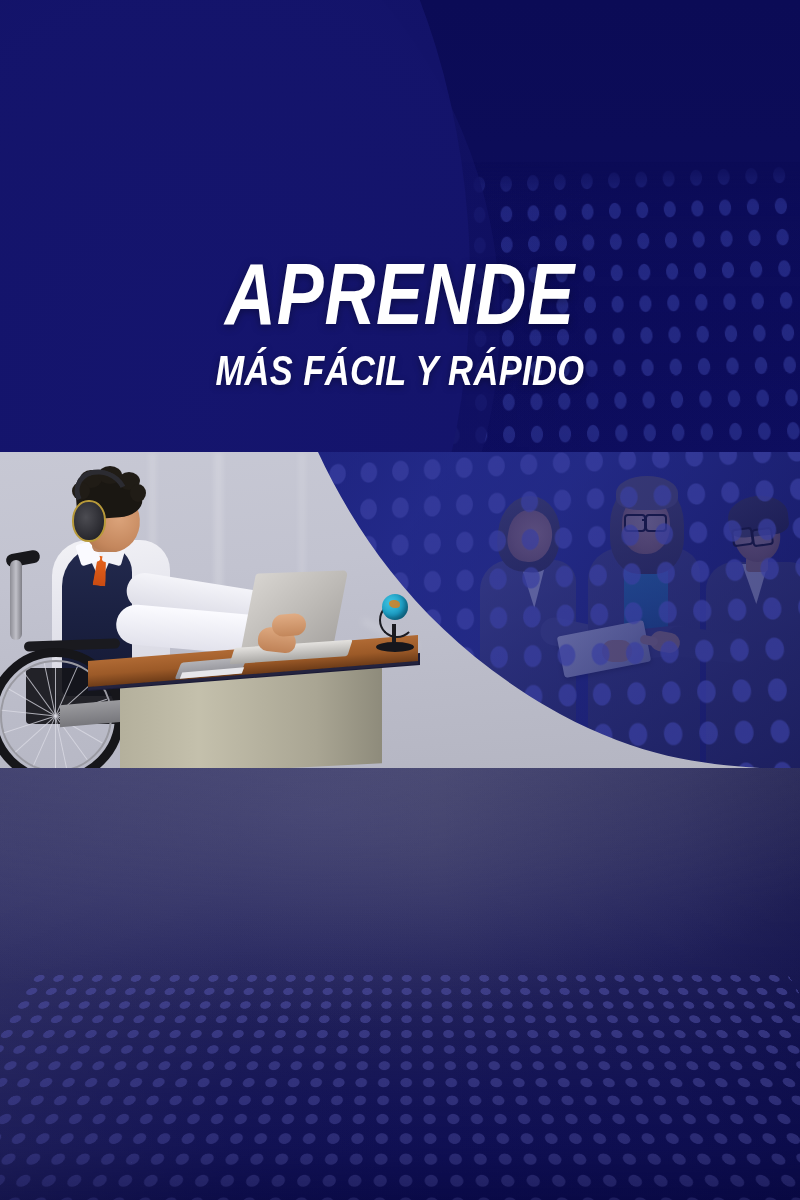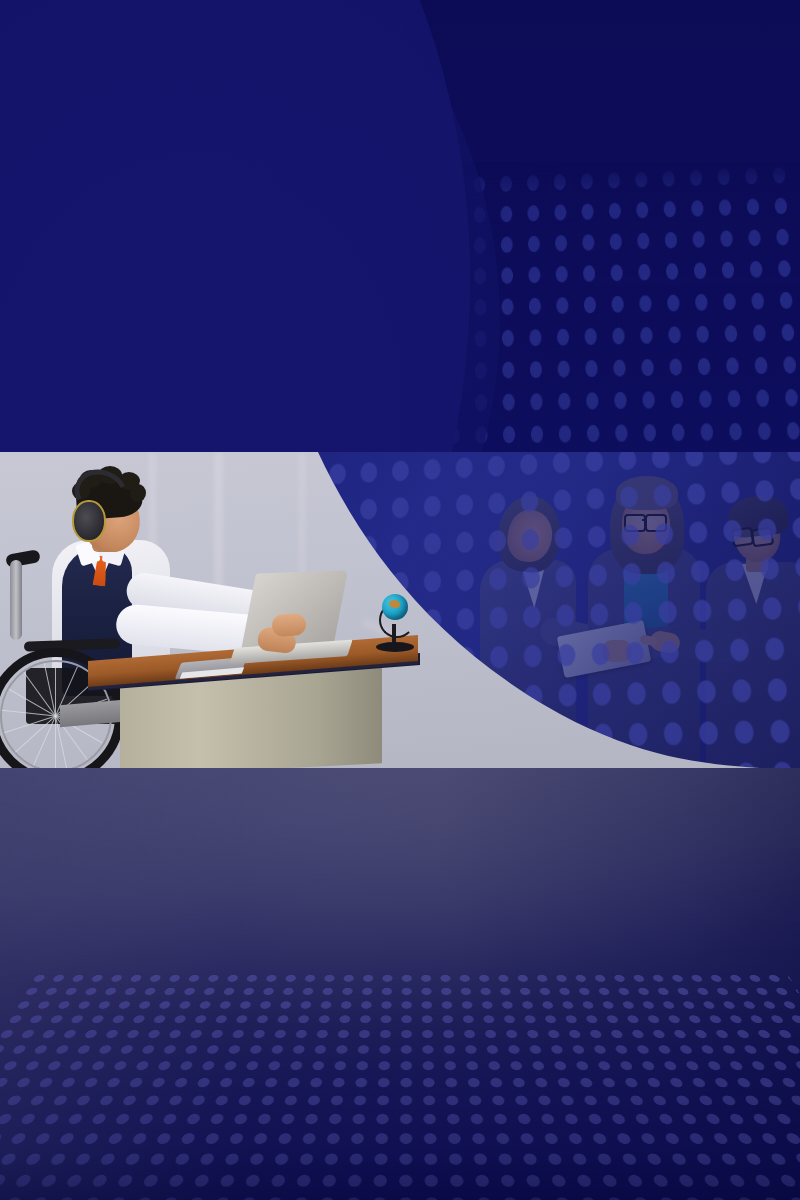--- a/index.html
+++ b/index.html
@@ -821,20 +821,24 @@
 
   <div class="dots-top">
     <div class="dots-top-inner"></div>
     <div class="dots-top-fade"></div>
     <div class="dots-top-leftfade"></div>
   </div>
 
   <div class="curve-left-2"></div>
   <div class="curve-left"></div>
 
+  <div class="headline-wrap">
+    <span class="headline">APRENDE</span>
+    <span class="subheadline">MÁS FÁCIL Y RÁPIDO</span>
+  </div>
 
   <div class="photo-band">
 
     <div class="photo-b">
       <div class="pb-bg"></div>
 
       <div class="g1-coat pb-figure"></div>
       <div class="g1-shirt pb-figure"></div>
       <div class="g1-hair pb-figure"></div>
       <div class="g1-head pb-figure"></div>

